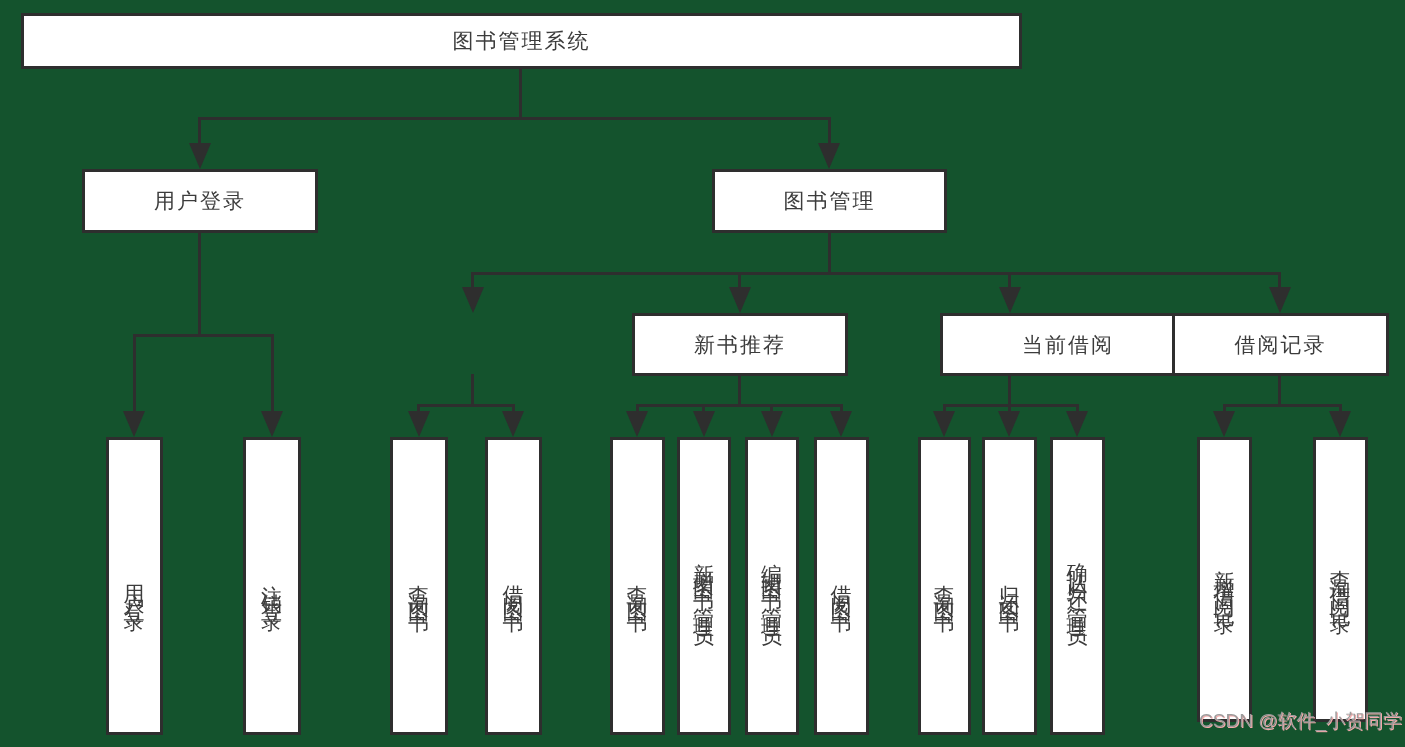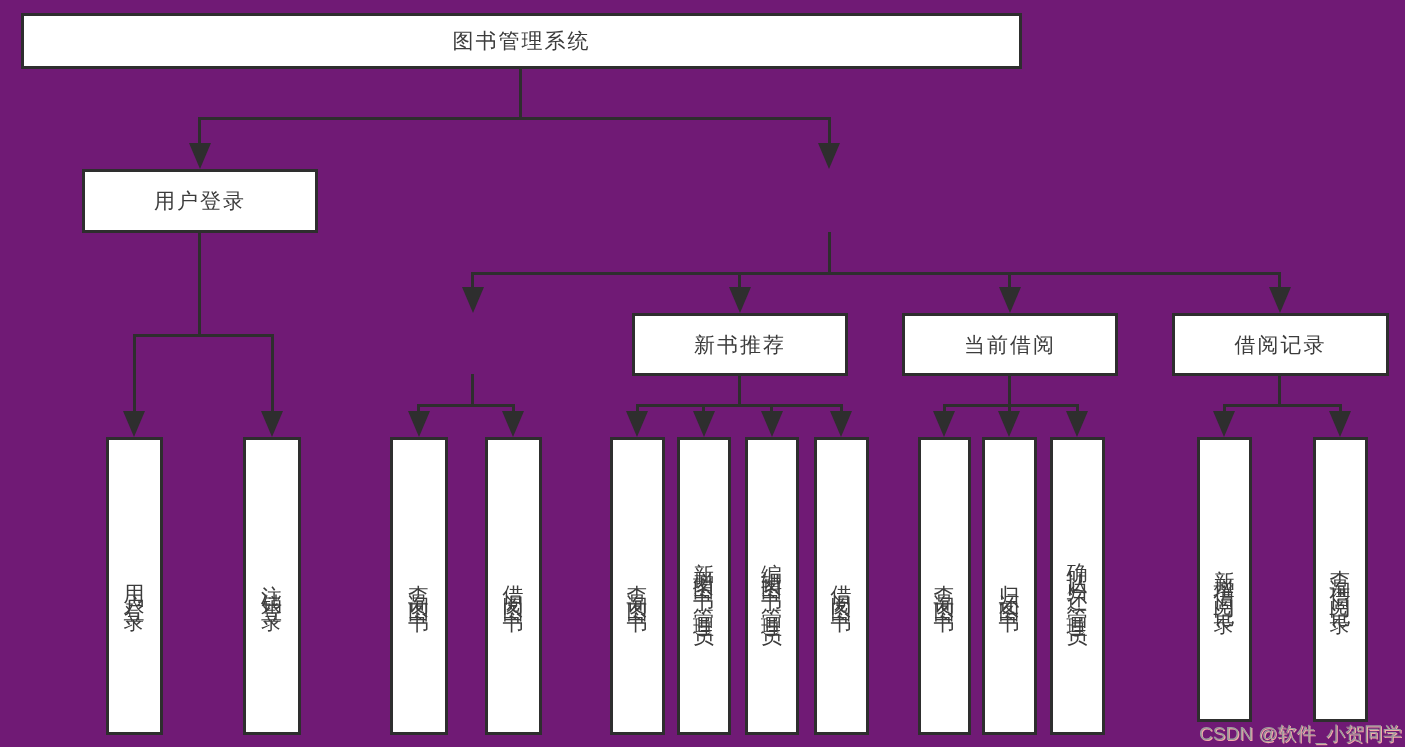--- a/index.html
+++ b/index.html
@@ -4,82 +4,83 @@
 <style>
   :root{
     --line:#2e2e2e;
     --text:#3c3c3c;
     --box-fill:#ffffff;
     --watermark:#9c9c9c;
     --watermark-shadow:#f4a9a9;
   }
   html,body{margin:0;padding:0;background:#fff;}
   body{font-family:"Liberation Sans","DejaVu Sans",sans-serif;}
-  .canvas{position:relative;width:1405px;height:747px;background:#701a75;overflow:hidden;}
+  .canvas{position:relative;width:1405px;height:747px;background:#14532d;overflow:hidden;}
   .box{
     position:absolute;background:var(--box-fill);
     border:3px solid var(--line);box-sizing:border-box;
     display:flex;align-items:center;justify-content:center;
     color:var(--text);
   }
   .h-box{font-size:21px;letter-spacing:2px;white-space:nowrap;}
   .v-box{
     writing-mode:vertical-rl;text-orientation:mixed;
     font-size:21px;letter-spacing:9px;line-height:1;
   }
   .line{position:absolute;background:var(--line);}
   .arrow{
     position:absolute;width:0;height:0;
     border-left:11px solid transparent;
     border-right:11px solid transparent;
     border-top:26px solid var(--line);
   }
   .watermark{
-    position:absolute;right:3px;bottom:0;
+    position:absolute;right:3px;bottom:13px;
     font-size:19px;color:var(--watermark);
     text-shadow:1px 1px 0 var(--watermark-shadow);
     white-space:nowrap;
   }
 </style>
 </head>
 <body>
 
 <div class="canvas">
 
   <div class="box h-box" style="left:21px;top:13px;width:1001px;height:56px;">图书管理系统</div>
 
   <div class="line" style="left:519px;top:69px;width:3px;height:51px;"></div>
   <div class="line" style="left:198px;top:117px;width:633px;height:3px;"></div>
   <div class="line" style="left:198px;top:117px;width:3px;height:28px;"></div>
   <div class="line" style="left:828px;top:117px;width:3px;height:28px;"></div>
   <div class="arrow" style="left:189px;top:143px;"></div>
   <div class="arrow" style="left:818px;top:143px;"></div>
 
   <div class="box h-box" style="left:82px;top:169px;width:236px;height:64px;">用户登录</div>
+  <div class="box h-box" style="left:712px;top:169px;width:235px;height:64px;">图书管理</div>
 
   <div class="line" style="left:198px;top:232px;width:3px;height:105px;"></div>
   <div class="line" style="left:133px;top:334px;width:141px;height:3px;"></div>
   <div class="line" style="left:133px;top:334px;width:3px;height:80px;"></div>
   <div class="line" style="left:271px;top:334px;width:3px;height:80px;"></div>
   <div class="arrow" style="left:123px;top:411px;"></div>
   <div class="arrow" style="left:261px;top:411px;"></div>
 
   <div class="line" style="left:828px;top:232px;width:3px;height:42px;"></div>
   <div class="line" style="left:471px;top:272px;width:810px;height:3px;"></div>
   <div class="line" style="left:471px;top:272px;width:3px;height:17px;"></div>
   <div class="line" style="left:738px;top:272px;width:3px;height:17px;"></div>
   <div class="line" style="left:1008px;top:272px;width:3px;height:17px;"></div>
   <div class="line" style="left:1278px;top:272px;width:3px;height:17px;"></div>
   <div class="arrow" style="left:462px;top:287px;"></div>
   <div class="arrow" style="left:729px;top:287px;"></div>
   <div class="arrow" style="left:999px;top:287px;"></div>
   <div class="arrow" style="left:1269px;top:287px;"></div>
 
   <div class="box h-box" style="left:632px;top:313px;width:216px;height:63px;">新书推荐</div>
-  <div class="box h-box" style="left:902px;top:313px;width:216px;height:63px;">当前借阅</div>
+  <div class="box h-box" style="left:940px;top:313px;width:256px;height:63px;">当前借阅</div>
   <div class="box h-box" style="left:1172px;top:313px;width:217px;height:63px;">借阅记录</div>
 
   <div class="line" style="left:471px;top:374px;width:3px;height:33px;"></div>
   <div class="line" style="left:417px;top:404px;width:98px;height:3px;"></div>
   <div class="line" style="left:417px;top:404px;width:3px;height:9px;"></div>
   <div class="line" style="left:512px;top:404px;width:3px;height:9px;"></div>
   <div class="arrow" style="left:408px;top:411px;"></div>
   <div class="arrow" style="left:502px;top:411px;"></div>
 
   <div class="line" style="left:738px;top:375px;width:3px;height:32px;"></div>

